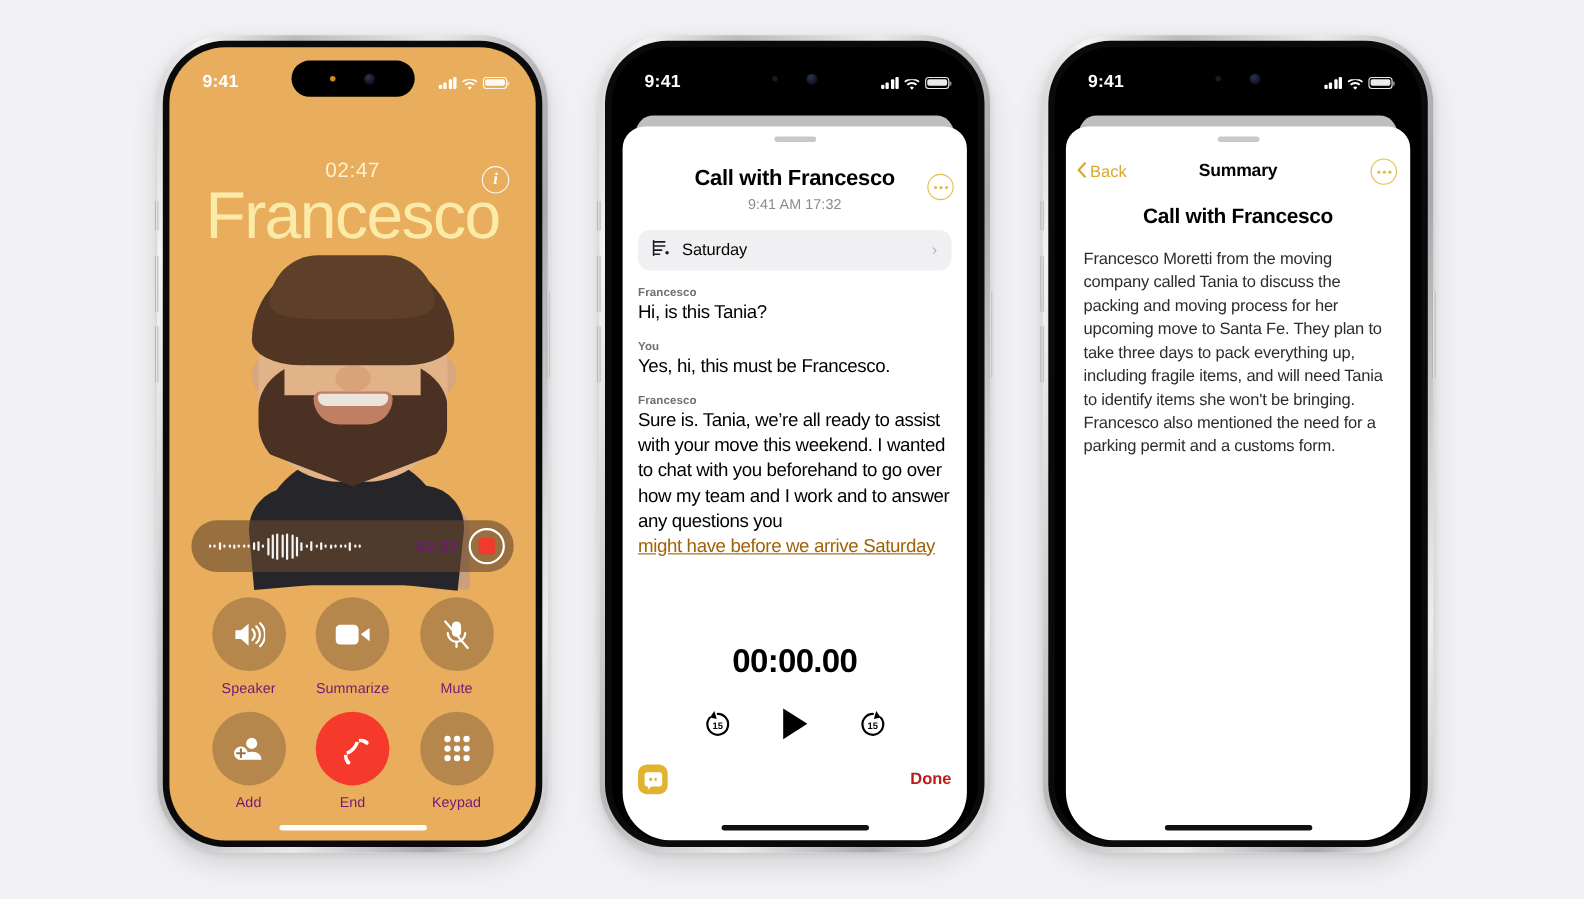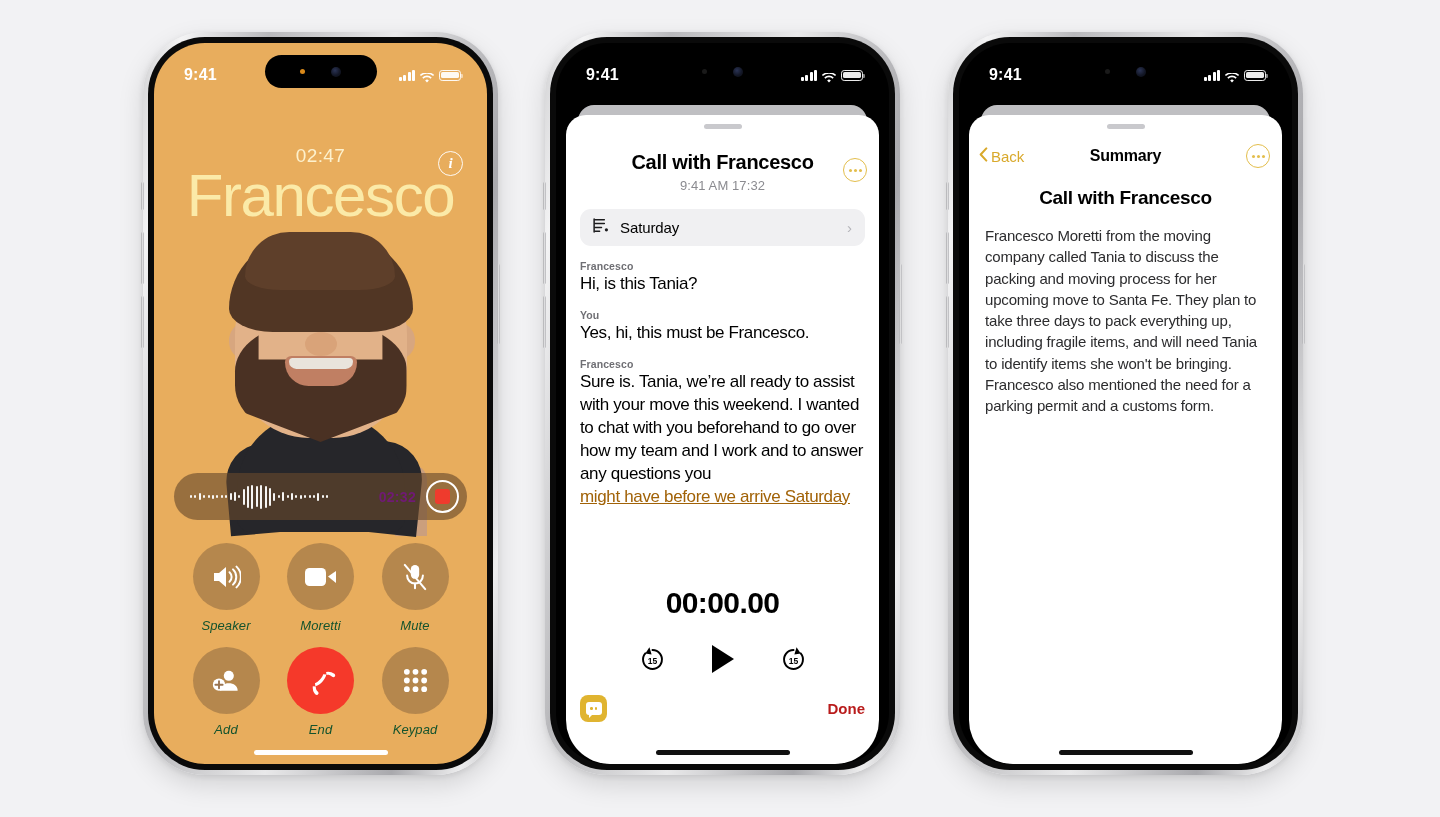--- a/index.html
+++ b/index.html
@@ -127,21 +127,21 @@
 
   .ctrl-grid { position: absolute; left: 26px; right: 26px; top: 500px; z-index: 4; }
   .ctrl-row { display: flex; justify-content: space-between; margin-bottom: 14px; }
   .ctrl { width: 92px; text-align: center; }
   .ctrl .circle {
     width: 67px; height: 67px; border-radius: 50%; margin: 0 auto 8px;
     background: rgba(120,88,58,.45);
     display: flex; align-items: center; justify-content: center;
   }
   .ctrl.end .circle { background: #f5392a; }
-  .ctrl .lbl { font-size: 13px; color: #14532d; letter-spacing: .1px; font-style: italic; }
+  .ctrl .lbl { font-size: 13px; color: #701a75; letter-spacing: .1px; }
 
   
   #p2 { left: 545px; top: 32px; width: 355px; height: 743px; }
   #p3 { left: 948px; top: 32px; width: 355px; height: 743px; }
   #p2 .screen, #p3 .screen { background: #000; }
   #p2 .statusbar, #p3 .statusbar { color: #fff; }
 
   .card-back { position: absolute; left: 22px; right: 22px; top: 62px; height: 40px;
                background: #bfbfc2; border-radius: 16px 16px 0 0; }
   .sheet { position: absolute; left: 10px; right: 10px; top: 72px; bottom: 0;
@@ -320,21 +320,21 @@
             </div>
             <div class="lbl">Speaker</div>
           </div>
           <div class="ctrl">
             <div class="circle">
               <svg viewBox="0 0 32 20" width="32" height="20" fill="#fff">
                   <rect x="0" y="1" width="21" height="18" rx="4.5"></rect>
                   <path d="M23 9.5 31 4v12z"></path>
                 </svg>
             </div>
-            <div class="lbl">Moretti</div>
+            <div class="lbl">Summarize</div>
           </div>
           <div class="ctrl">
             <div class="circle">
               <svg viewBox="0 0 28 30" width="26" height="28" fill="none" stroke="#fff" stroke-width="2.2" stroke-linecap="round">
                   <rect x="9.5" y="2" width="9" height="15" rx="4.5" fill="#fff" stroke="none"></rect>
                   <path d="M5.5 13.5a8.5 8.5 0 0 0 17 0"></path>
                   <path d="M14 22v5"></path>
                   <path d="M3 2l22 26"></path>
                 </svg>
             </div>

